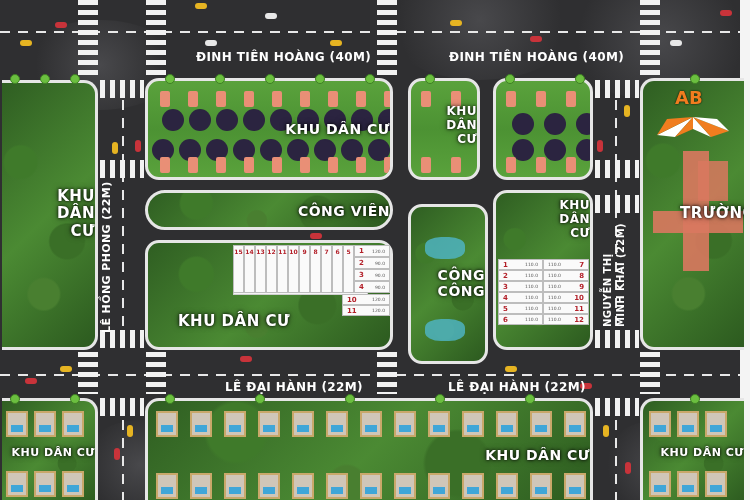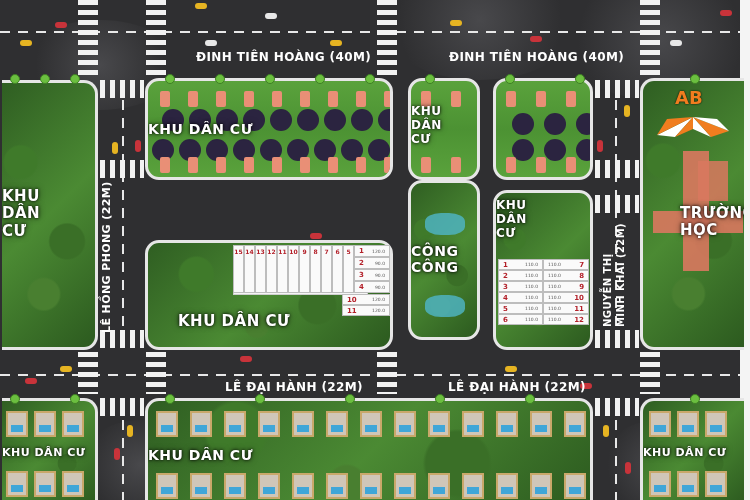--- a/index.html
+++ b/index.html
@@ -12,21 +12,21 @@
       radial-gradient(circle at 20% 30%, #3f7a2a 0 8%, transparent 9%),
       radial-gradient(circle at 70% 60%, #3a6f27 0 10%, transparent 11%),
       radial-gradient(circle at 45% 80%, #497f30 0 7%, transparent 8%),
       linear-gradient(135deg, #2f5e22, #4b8a33 50%, #2c5a1f); }
   .lawn { background: linear-gradient(180deg, #5aa23c, #4c9233 50%, #5aa23c); }
   .villa-row { position: absolute; display: flex; gap: 6px; }
   .villa { width: 22px; height: 26px; background: #cfc6b8; border: 2px solid #c9a86a; position: relative; }
   .villa::after { content: ""; position: absolute; left: 3px; right: 3px; bottom: 3px; height: 7px; background: #3fa6d8; }
   .roof-red { background: #e98f76; width: 10px; height: 16px; border-radius: 2px; }
   .tree-dark { width: 22px; height: 22px; border-radius: 50%; background: #2b2440; }
-  .label { position: absolute; color: #ffffff; font-weight: bold; text-align: left; text-shadow: 0 0 3px #000, 0 0 6px rgba(0,0,0,0.6); letter-spacing: 0.5px; line-height: 1.15; }
+  .label { position: absolute; color: #ffffff; font-weight: bold; text-align: right; text-shadow: 0 0 3px #000, 0 0 6px rgba(0,0,0,0.6); letter-spacing: 0.5px; line-height: 1.15; }
   .road-label { position: absolute; color: #ffffff; font-weight: bold; font-size: 12px; letter-spacing: 0.4px; white-space: nowrap; }
   .v-label { transform-origin: left top; transform: rotate(-90deg); }
   .dash-h { position: absolute; height: 2px; background: repeating-linear-gradient(90deg, #e8e8e8 0 10px, transparent 10px 18px); }
   .dash-v { position: absolute; width: 2px; background: repeating-linear-gradient(180deg, #e8e8e8 0 10px, transparent 10px 18px); }
   .zebra-v { position: absolute; background: repeating-linear-gradient(180deg, #f2f2f2 0 5px, transparent 5px 10px); }
   .zebra-h { position: absolute; background: repeating-linear-gradient(90deg, #f2f2f2 0 5px, transparent 5px 10px); }
   .car { position: absolute; width: 12px; height: 6px; border-radius: 3px; }
   .car.v { width: 6px; height: 12px; }
   .lot-grid { position: absolute; background: #f5f5f5; border: 1px solid #cfcfcf; }
   .lot { position: absolute; border: 1px solid #bdbdbd; background: #fafafa; font-size: 6px; color: #b3212a; font-weight: bold; display: flex; align-items: flex-start; justify-content: center; padding-top: 2px; }
@@ -195,20 +195,23 @@
         <div class="tree-dark"></div>
         <div class="tree-dark"></div>
       </div>
     <div class="villa-row" style="left:10px;top:76px;gap:20px;">
         <div class="roof-red"></div>
         <div class="roof-red"></div>
         <div class="roof-red"></div>
       </div>
   </div>
 
+  <div class="block green" style="left:145px;top:190px;width:248px;height:40px;border-radius:20px;">
+    <div class="label" style="left:0;right:0;top:10px;font-size:14px;">CÔNG VIÊN</div>
+  </div>
 
   <div class="block green" style="left:145px;top:240px;width:248px;height:110px;">
     <div class="label" style="left:30px;top:70px;font-size:15px;">KHU DÂN CƯ</div>
   </div>
 
   <div class="lot-grid" style="left:233px;top:245px;width:135px;height:50px;"></div>
   <div class="lot" style="left:233px;top:245px;width:11px;height:48px;">15</div>
   <div class="lot" style="left:244px;top:245px;width:11px;height:48px;">14</div>
   <div class="lot" style="left:255px;top:245px;width:11px;height:48px;">13</div>
   <div class="lot" style="left:266px;top:245px;width:11px;height:48px;">12</div>
@@ -238,21 +241,21 @@
     </div>
   <div class="lot-row" style="left:342px;top:294px;width:48px;height:11px;">
       <span class="num">10</span>
       <span class="area">120.0</span>
     </div>
   <div class="lot-row" style="left:342px;top:305px;width:48px;height:11px;">
       <span class="num">11</span>
       <span class="area">120.0</span>
     </div>
 
-  <div class="block green" style="left:408px;top:180px;width:72px;height:160px;">
+  <div class="block green" style="left:408px;top:204px;width:80px;height:160px;">
     <div style="position:absolute;left:14px;top:30px;width:40px;height:22px;border-radius:40%;background:#4fb7c9;opacity:0.8;"></div>
     <div style="position:absolute;left:14px;top:112px;width:40px;height:22px;border-radius:40%;background:#4fb7c9;opacity:0.8;"></div>
     <div class="label" style="left:0;right:0;top:60px;font-size:14px;">
       <div>CÔNG</div>
       <div>CÔNG</div>
     </div>
   </div>
 
   <div class="block green" style="left:493px;top:190px;width:100px;height:160px;">
     <div class="label" style="left:0;right:0;top:6px;font-size:12px;">
@@ -318,21 +321,20 @@
     <svg style="position:absolute;left:14px;top:32px;" width="72" height="28" viewBox="0 0 72 28">
       <polygon points="36,4 0,22 18,24" fill="#ffffff"></polygon>
       <polygon points="36,4 18,24 36,16" fill="#f07d1f"></polygon>
       <polygon points="36,4 36,16 54,24" fill="#ffffff"></polygon>
       <polygon points="36,4 54,24 72,18" fill="#f07d1f"></polygon>
       <polygon points="36,4 72,18 60,6" fill="#ffffff"></polygon>
       <polygon points="36,4 10,6 0,22" fill="#f07d1f"></polygon>
     </svg>
     <div class="label" style="left:0;right:0;top:124px;font-size:15px;padding-left:37px;">
       <div>TRƯỜNG</div>
-      <div>HỌC</div>
     </div>
   </div>
 
   <div class="block green" style="left:2px;top:398px;width:96px;height:110px;border-radius:0 14px 0 0;border-left:none;">
     <div class="villa-row" style="left:4px;top:10px;">
         <div class="villa"></div>
         <div class="villa"></div>
         <div class="villa"></div>
       </div>
     <div class="villa-row" style="left:4px;top:70px;">

